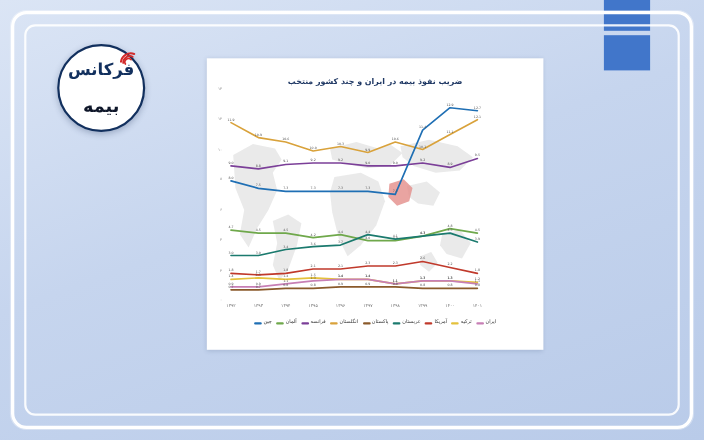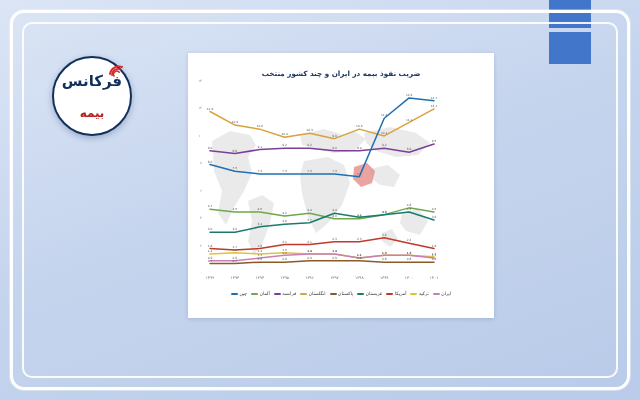--- a/index.html
+++ b/index.html
@@ -37,33 +37,33 @@
   }
   .chart-title{
     position:absolute;left:0;right:0;top:16px;
     text-align:center;
     font-size:7.2px;font-weight:bold;color:#1f3864;
     direction:rtl;letter-spacing:.2px;
   }
 
   
   .logo{
-    position:absolute;left:52px;top:56px;width:76px;height:76px;
+    position:absolute;left:52px;top:40px;width:76px;height:76px;
     border-radius:50%;background:#ffffff;
     border:2.5px solid #12305e;
     box-shadow:0 2px 6px rgba(30,50,90,.30);
     display:flex;flex-direction:column;align-items:center;justify-content:center;
     gap:18px;
   }
   .logo .l1{
     font-size:15px;font-weight:bold;color:#12305e;direction:rtl;line-height:1;
     position:relative;
   }
   .logo .l2{
-    font-size:12px;font-weight:bold;color:#b91c1c;direction:rtl;line-height:1;
+    font-size:16px;font-weight:bold;color:#0f172a;direction:rtl;line-height:1;
   }
   .logo .wave{
     position:absolute;right:-2px;top:-9px;width:16px;height:12px;
   }
 
   
   .plot{
     position:absolute;left:16px;top:30px;width:238px;height:190px;
   }
   .ylabels{

